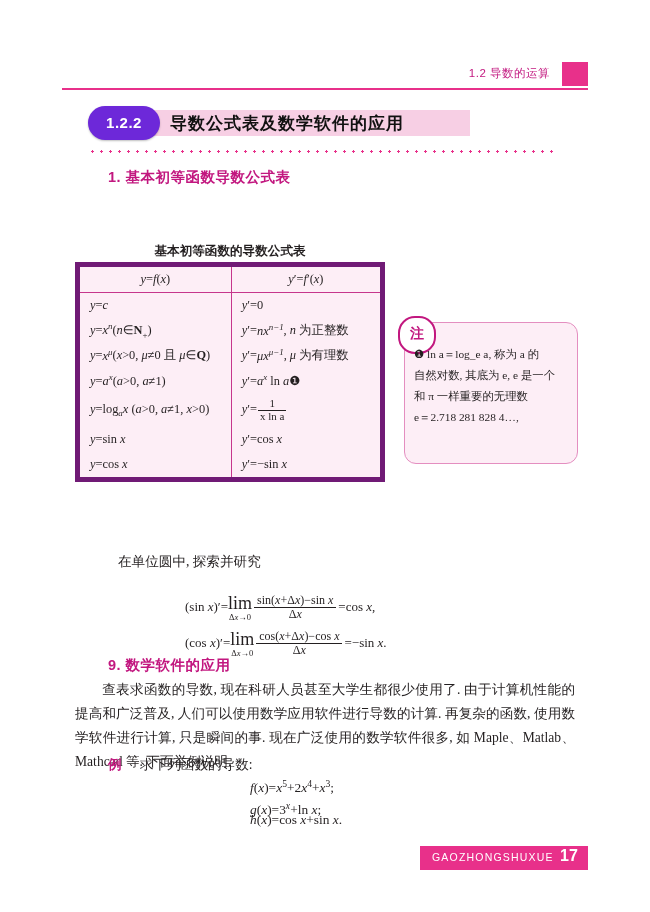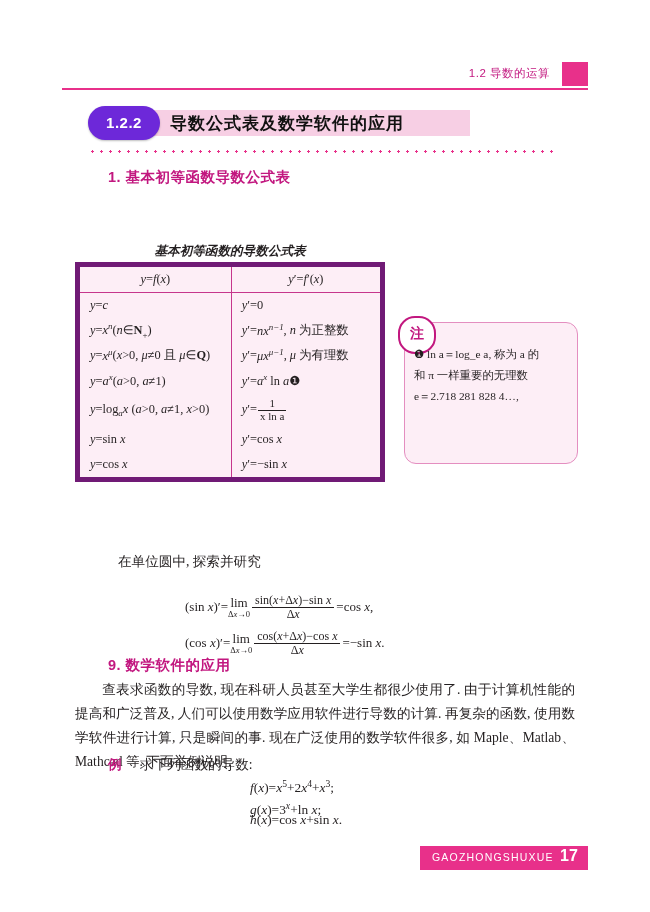--- a/index.html
+++ b/index.html
@@ -182,21 +182,21 @@
     font-size:13px;
     white-space:nowrap;
   }
   .lim{
     display:inline-block;
     vertical-align:middle;
     text-align:center;
     line-height:1.05;
   }
   .lim .lb{display:block;font-size:8.5px;}
-  .lim .lt{display:block;font-size:13px;}
+  .lim .lt{display:block;font-size:18px;}
   .bigfrac{
     display:inline-block;vertical-align:middle;text-align:center;
     line-height:1.1;font-size:12px;margin:16px 2px;
   }
   .bigfrac .num{display:block;padding:0 3px;}
   .bigfrac .den{display:block;border-top:1px solid #231f20;padding:0 3px;}
 
   
   .ex-label{
     position:absolute;
@@ -237,21 +237,21 @@
   </div>
 
   <div class="sec-wrap">
     <div class="sec-bar"></div>
     <div class="sec-badge">1.2.2</div>
     <div class="sec-title">导数公式表及数学软件的应用</div>
   </div>
   <div class="dotline"></div>
 
   <div class="h3" style="left:108px;top:168px;">1. 基本初等函数导数公式表</div>
-  <div class="center-label" style="left:75px;top:243px;width:310px;font-style:italic;">基本初等函数的导数公式表</div>
+  <div class="center-label" style="left:75px;top:243px;width:310px;">基本初等函数的导数公式表</div>
 
   <table class="tbl">
     <tbody>
         <tr class="hdrrow">
       <td class="c1"><i>y</i>=<i>f</i>(<i>x</i>)</td>
       <td class="c2"><i>y</i>′=<i>f</i>′(<i>x</i>)</td>
     </tr>
     <tr>
       <td class="c1"><i>y</i>=<i>c</i></td>
       <td class="c2"><i>y</i>′=0</td>
@@ -280,20 +280,21 @@
       <td class="c1"><i>y</i>=cos <i>x</i></td>
       <td class="c2"><i>y</i>′=−sin <i>x</i></td>
     </tr>
   </tbody>
     </table>
 
   <div class="note-box"></div>
   <div class="note-tab">注</div>
   <div class="note-text">
     <div>❶ ln a＝log_e a, 称为 a 的</div>
+    <div>自然对数, 其底为 e, e 是一个</div>
     <div>和 π 一样重要的无理数</div>
     <div>e＝2.718 281 828 4…,</div>
   </div>
 
 
   <div class="para" style="left:118px;top:550px;width:420px;text-indent:0;">在单位圆中, 探索并研究</div>
 
   <div class="math-line" style="left:185px;top:578px;">
     (sin <i>x</i>)′=<span class="lim"><span class="lt">lim</span><span class="lb">Δ<i>x</i>→0</span></span><span class="bigfrac"><span class="num">sin(<i>x</i>+Δ<i>x</i>)−sin <i>x</i></span><span class="den">Δ<i>x</i></span></span>=cos <i>x</i>,
   </div>

